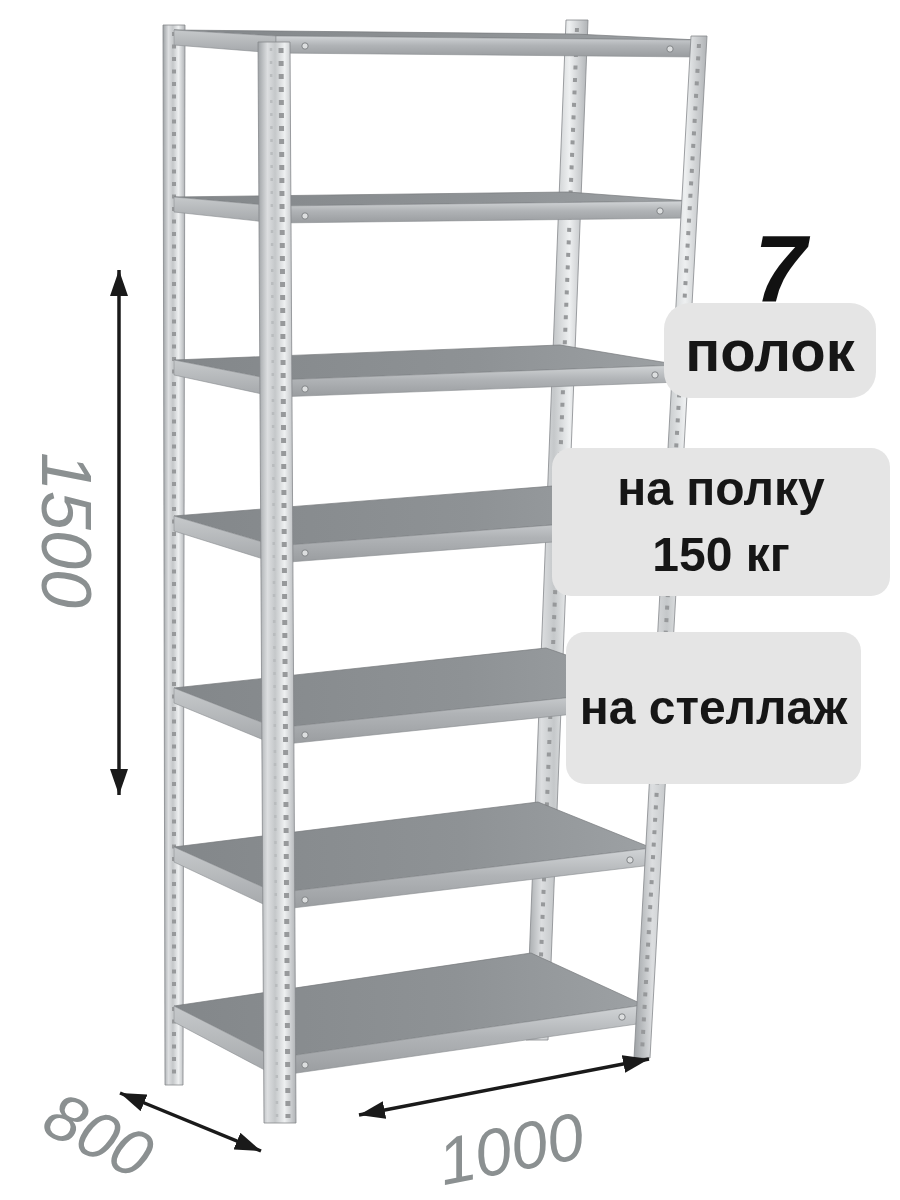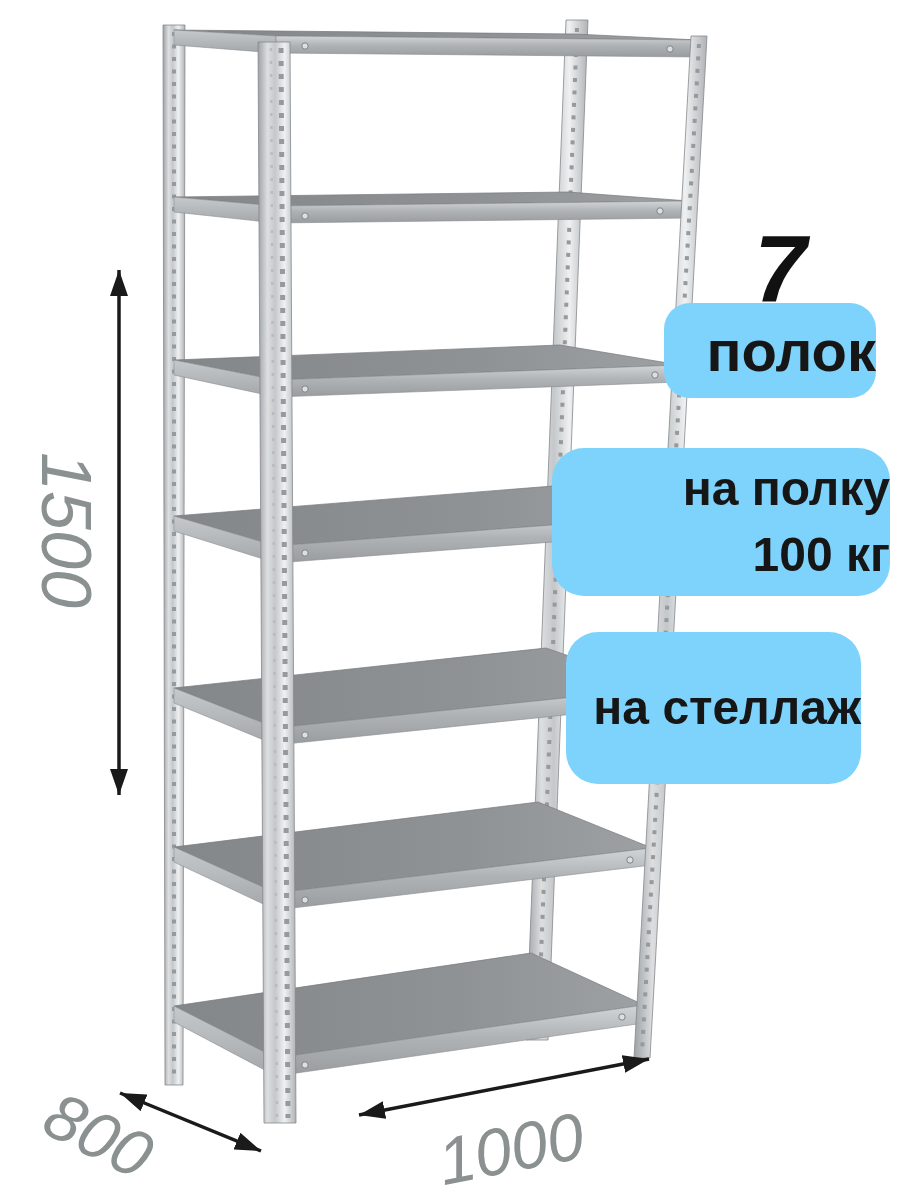--- a/index.html
+++ b/index.html
@@ -5,26 +5,26 @@
   html,body{margin:0;padding:0;}
   .stage{
     position:relative;width:900px;height:1200px;background:#ffffff;overflow:hidden;
     font-family:"Liberation Sans",sans-serif;
   }
   svg{position:absolute;left:0;top:0;}
   .dim-label{
     fill:#8b9091;font-family:"Liberation Sans",sans-serif;font-style:italic;
   }
   .badge{
-    position:absolute;background:#7dd3fc;color:#161616;
-    display:flex;flex-direction:column;align-items:flex-end;justify-content:center;
+    position:absolute;background:#e5e5e5;color:#161616;
+    display:flex;flex-direction:column;align-items:center;justify-content:center;
     text-align:center;font-weight:bold;
   }
   .badge-shelves{left:664px;top:303px;width:212px;height:95px;border-radius:26px;font-size:58px;}
-  .badge-two{border-radius:32px;font-size:48px;line-height:1.38;}
+  .badge-two{border-radius:19px;font-size:48px;line-height:1.38;}
   .badge-per-shelf{left:552px;top:448px;width:338px;height:148px;}
   .badge-per-rack{left:566px;top:632px;width:295px;height:152px;}
   .shelf-count{
     position:absolute;left:733px;top:222px;width:95px;height:95px;
     color:#111111;font-size:94px;font-weight:bold;font-style:italic;text-align:center;line-height:95px;
   }
 </style>
 </head>
 <body>
 
@@ -143,20 +143,20 @@
   </svg>
 
   <div class="shelf-count">7</div>
 
   <div class="badge badge-shelves">
     <span>полок</span>
   </div>
 
   <div class="badge badge-two badge-per-shelf">
     <span>на полку</span>
-    <span>100 кг</span>
+    <span>150 кг</span>
   </div>
 
   <div class="badge badge-two badge-per-rack">
     <span>на стеллаж</span>
   </div>
 
 </div>
 
 </body></html>

